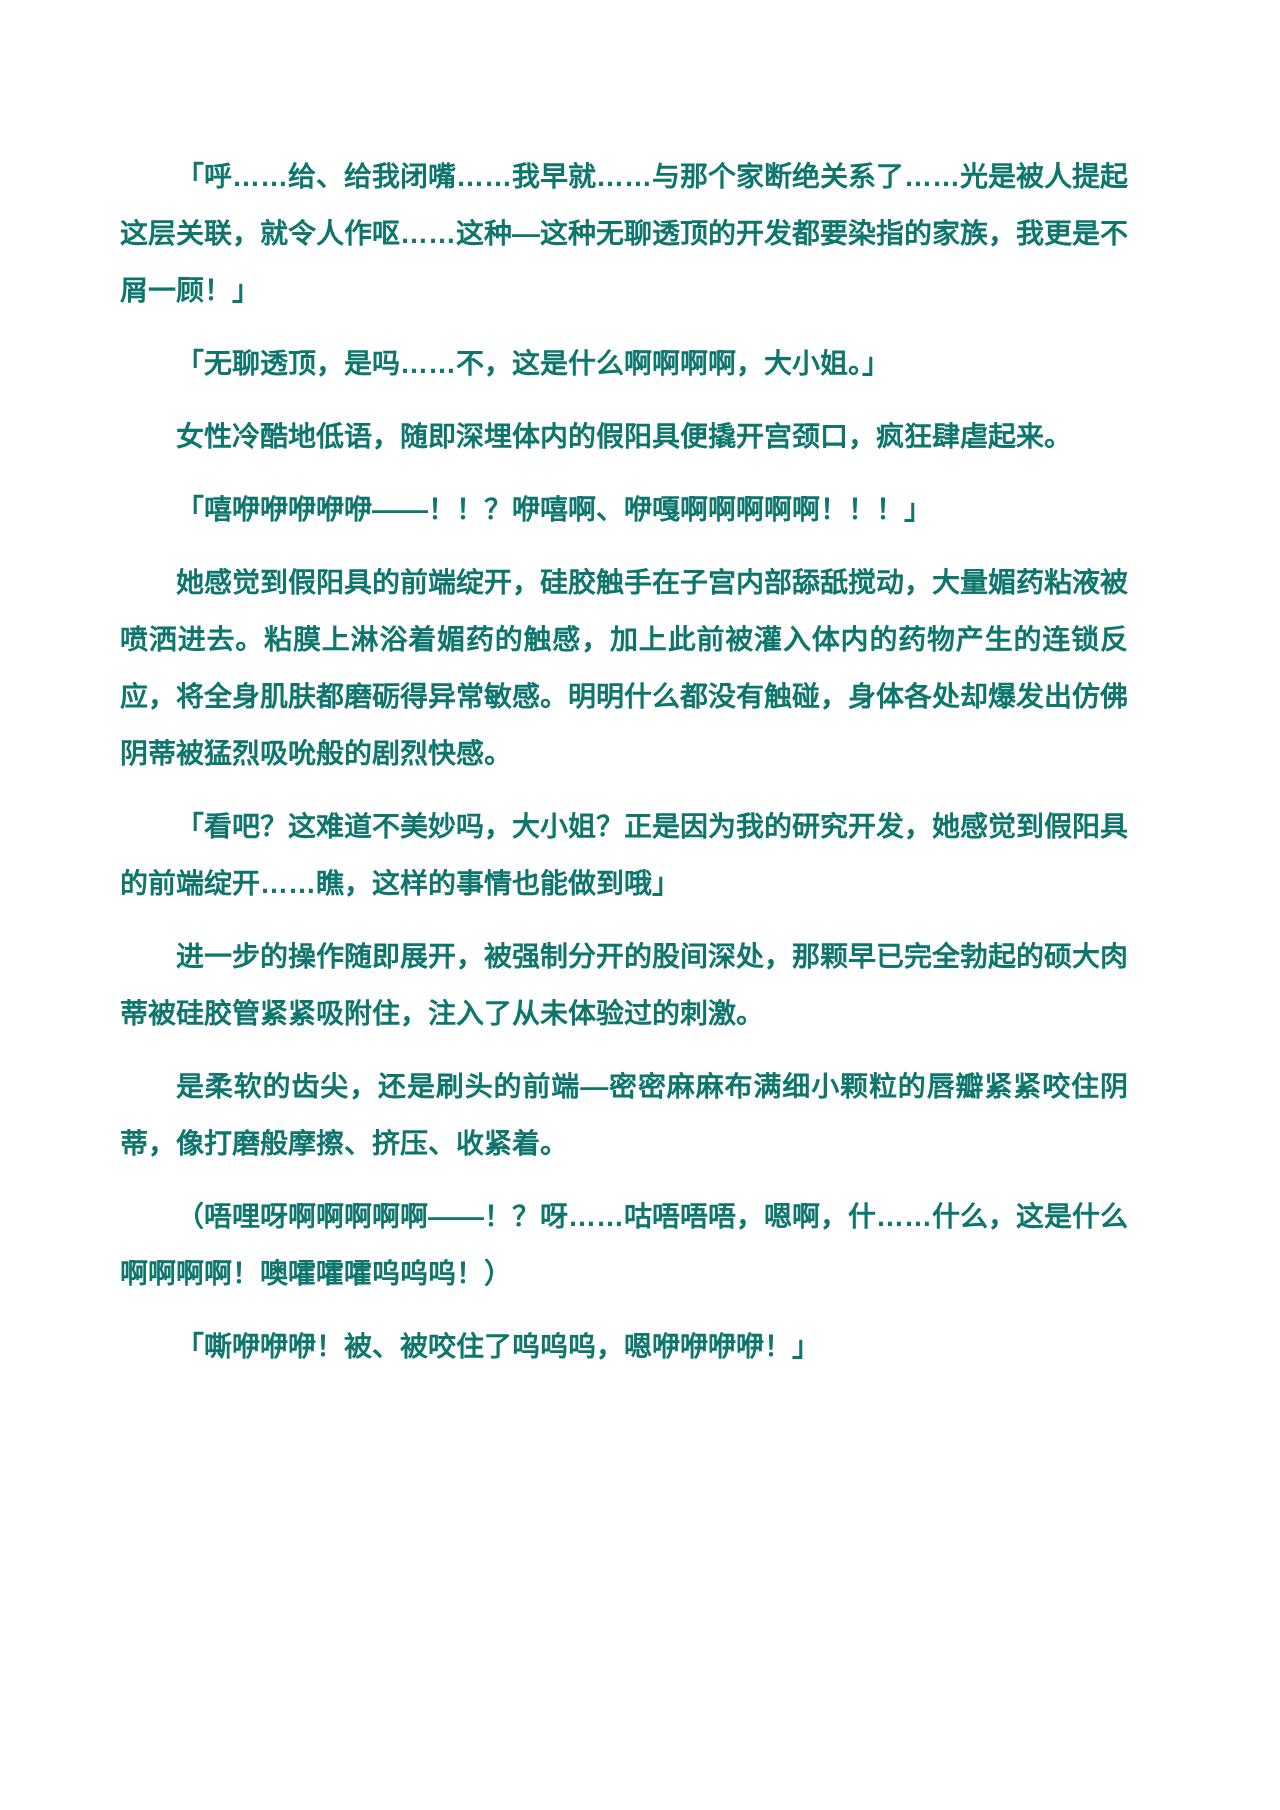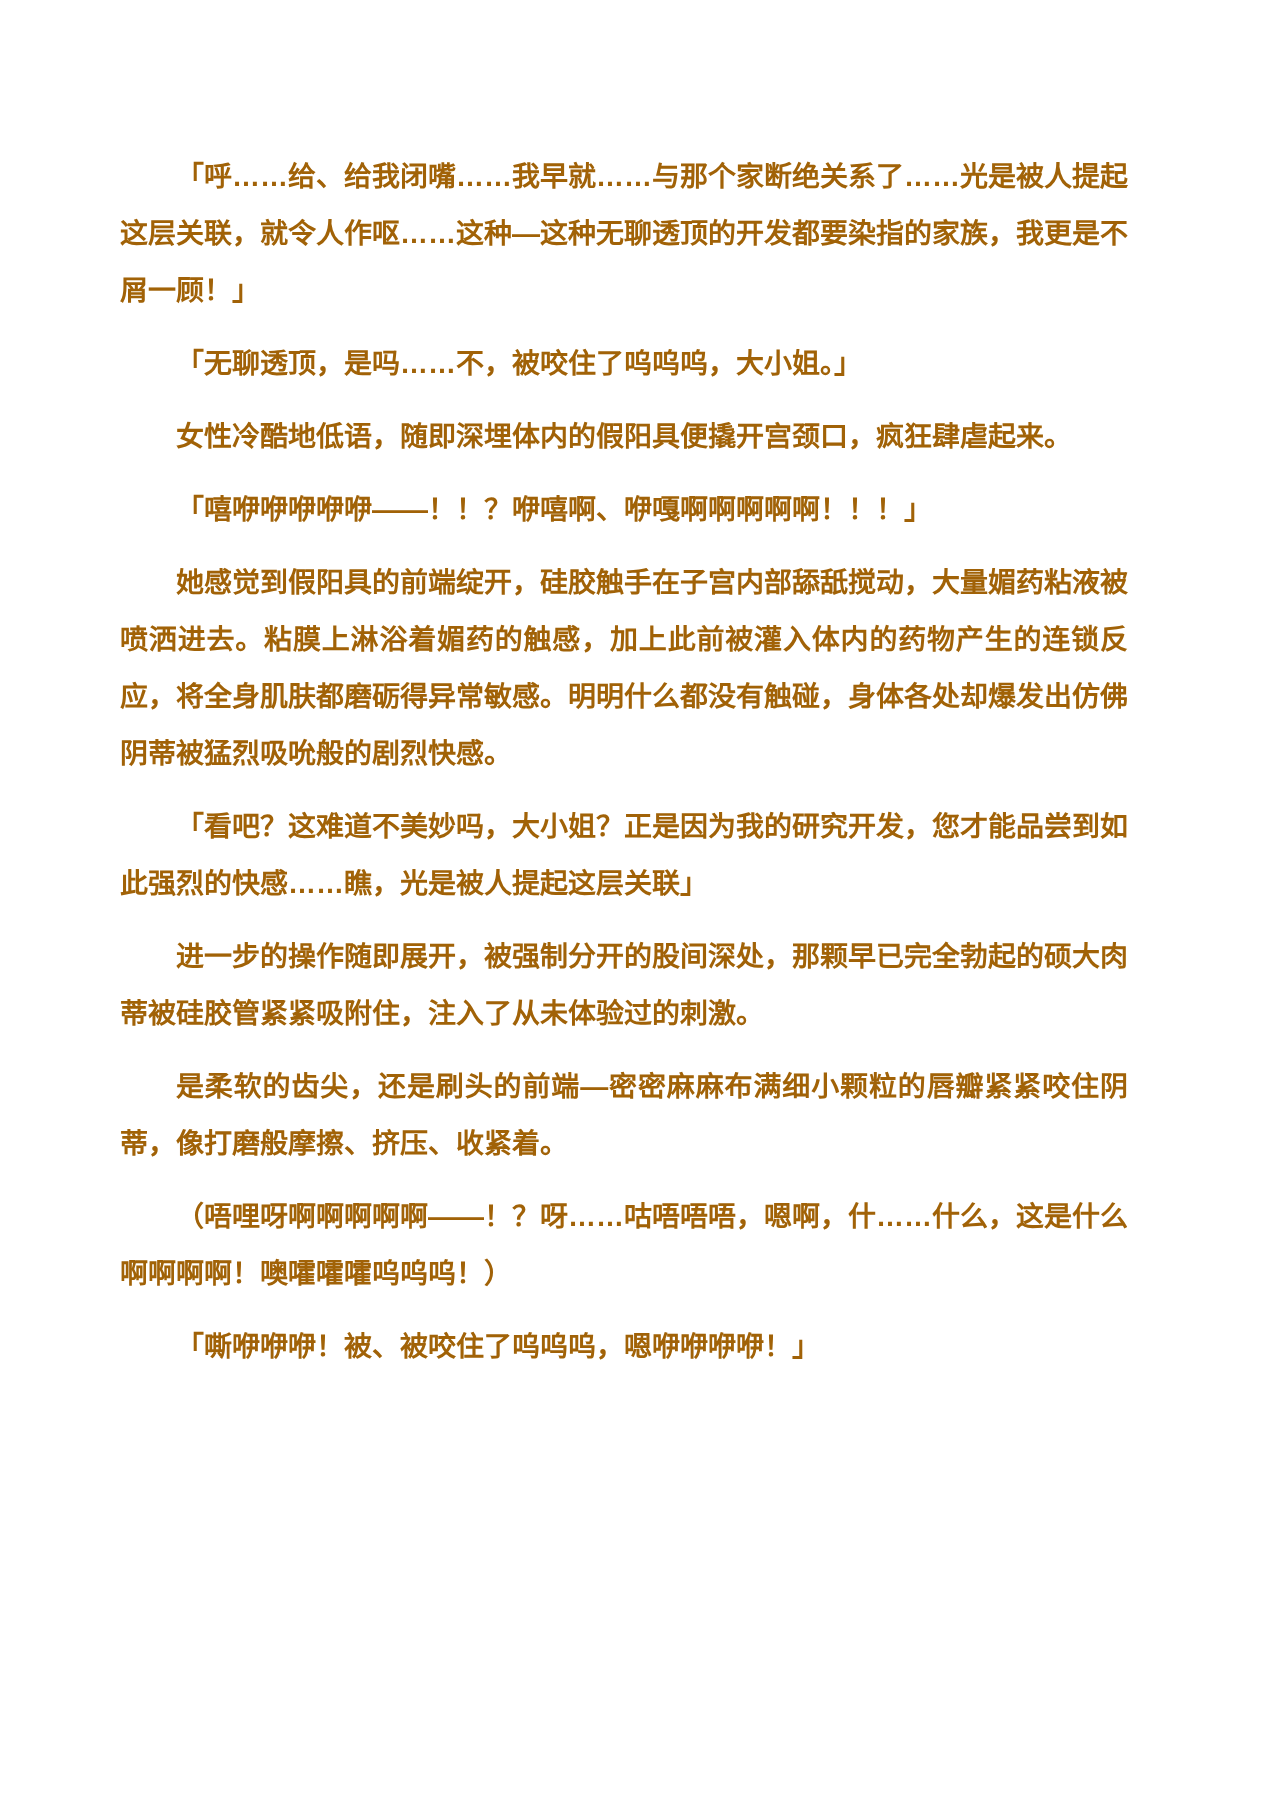--- a/index.html
+++ b/index.html
@@ -20,36 +20,36 @@
     padding: 148px 152px 0 120px;
   }
   .text-content {
     width: 1008px;
   }
   .text-content p {
     margin: 0 0 16px 0;
     font-size: 28px;
     line-height: 57px;
     font-weight: 600;
-    color: #a16207;
+    color: #0f766e;
     text-align: justify;
     text-indent: 2em;
     word-break: break-all;
     letter-spacing: 0;
   }
 </style>
 </head>
 <body>
 
 <main class="page">
   <div class="text-content">
     <p>「呼……给、给我闭嘴……我早就……与那个家断绝关系了……光是被人提起这层关联，就令人作呕……这种—这种无聊透顶的开发都要染指的家族，我更是不屑一顾！」</p>
-    <p>「无聊透顶，是吗……不，被咬住了呜呜呜，大小姐。」</p>
+    <p>「无聊透顶，是吗……不，这是什么啊啊啊啊，大小姐。」</p>
     <p>女性冷酷地低语，随即深埋体内的假阳具便撬开宫颈口，疯狂肆虐起来。</p>
     <p>「嘻咿咿咿咿咿——！！？咿嘻啊、咿嘎啊啊啊啊啊！！！」</p>
     <p>她感觉到假阳具的前端绽开，硅胶触手在子宫内部舔舐搅动，大量媚药粘液被喷洒进去。粘膜上淋浴着媚药的触感，加上此前被灌入体内的药物产生的连锁反应，将全身肌肤都磨砺得异常敏感。明明什么都没有触碰，身体各处却爆发出仿佛阴蒂被猛烈吸吮般的剧烈快感。</p>
-    <p>「看吧？这难道不美妙吗，大小姐？正是因为我的研究开发，您才能品尝到如此强烈的快感……瞧，光是被人提起这层关联」</p>
+    <p>「看吧？这难道不美妙吗，大小姐？正是因为我的研究开发，她感觉到假阳具的前端绽开……瞧，这样的事情也能做到哦」</p>
     <p>进一步的操作随即展开，被强制分开的股间深处，那颗早已完全勃起的硕大肉蒂被硅胶管紧紧吸附住，注入了从未体验过的刺激。</p>
     <p>是柔软的齿尖，还是刷头的前端—密密麻麻布满细小颗粒的唇瓣紧紧咬住阴蒂，像打磨般摩擦、挤压、收紧着。</p>
     <p>（唔哩呀啊啊啊啊啊——！？呀……咕唔唔唔，嗯啊，什……什么，这是什么啊啊啊啊！噢嚯嚯嚯呜呜呜！）</p>
     <p>「嘶咿咿咿！被、被咬住了呜呜呜，嗯咿咿咿咿！」</p>
   </div>
 </main>
 
 </body></html>

